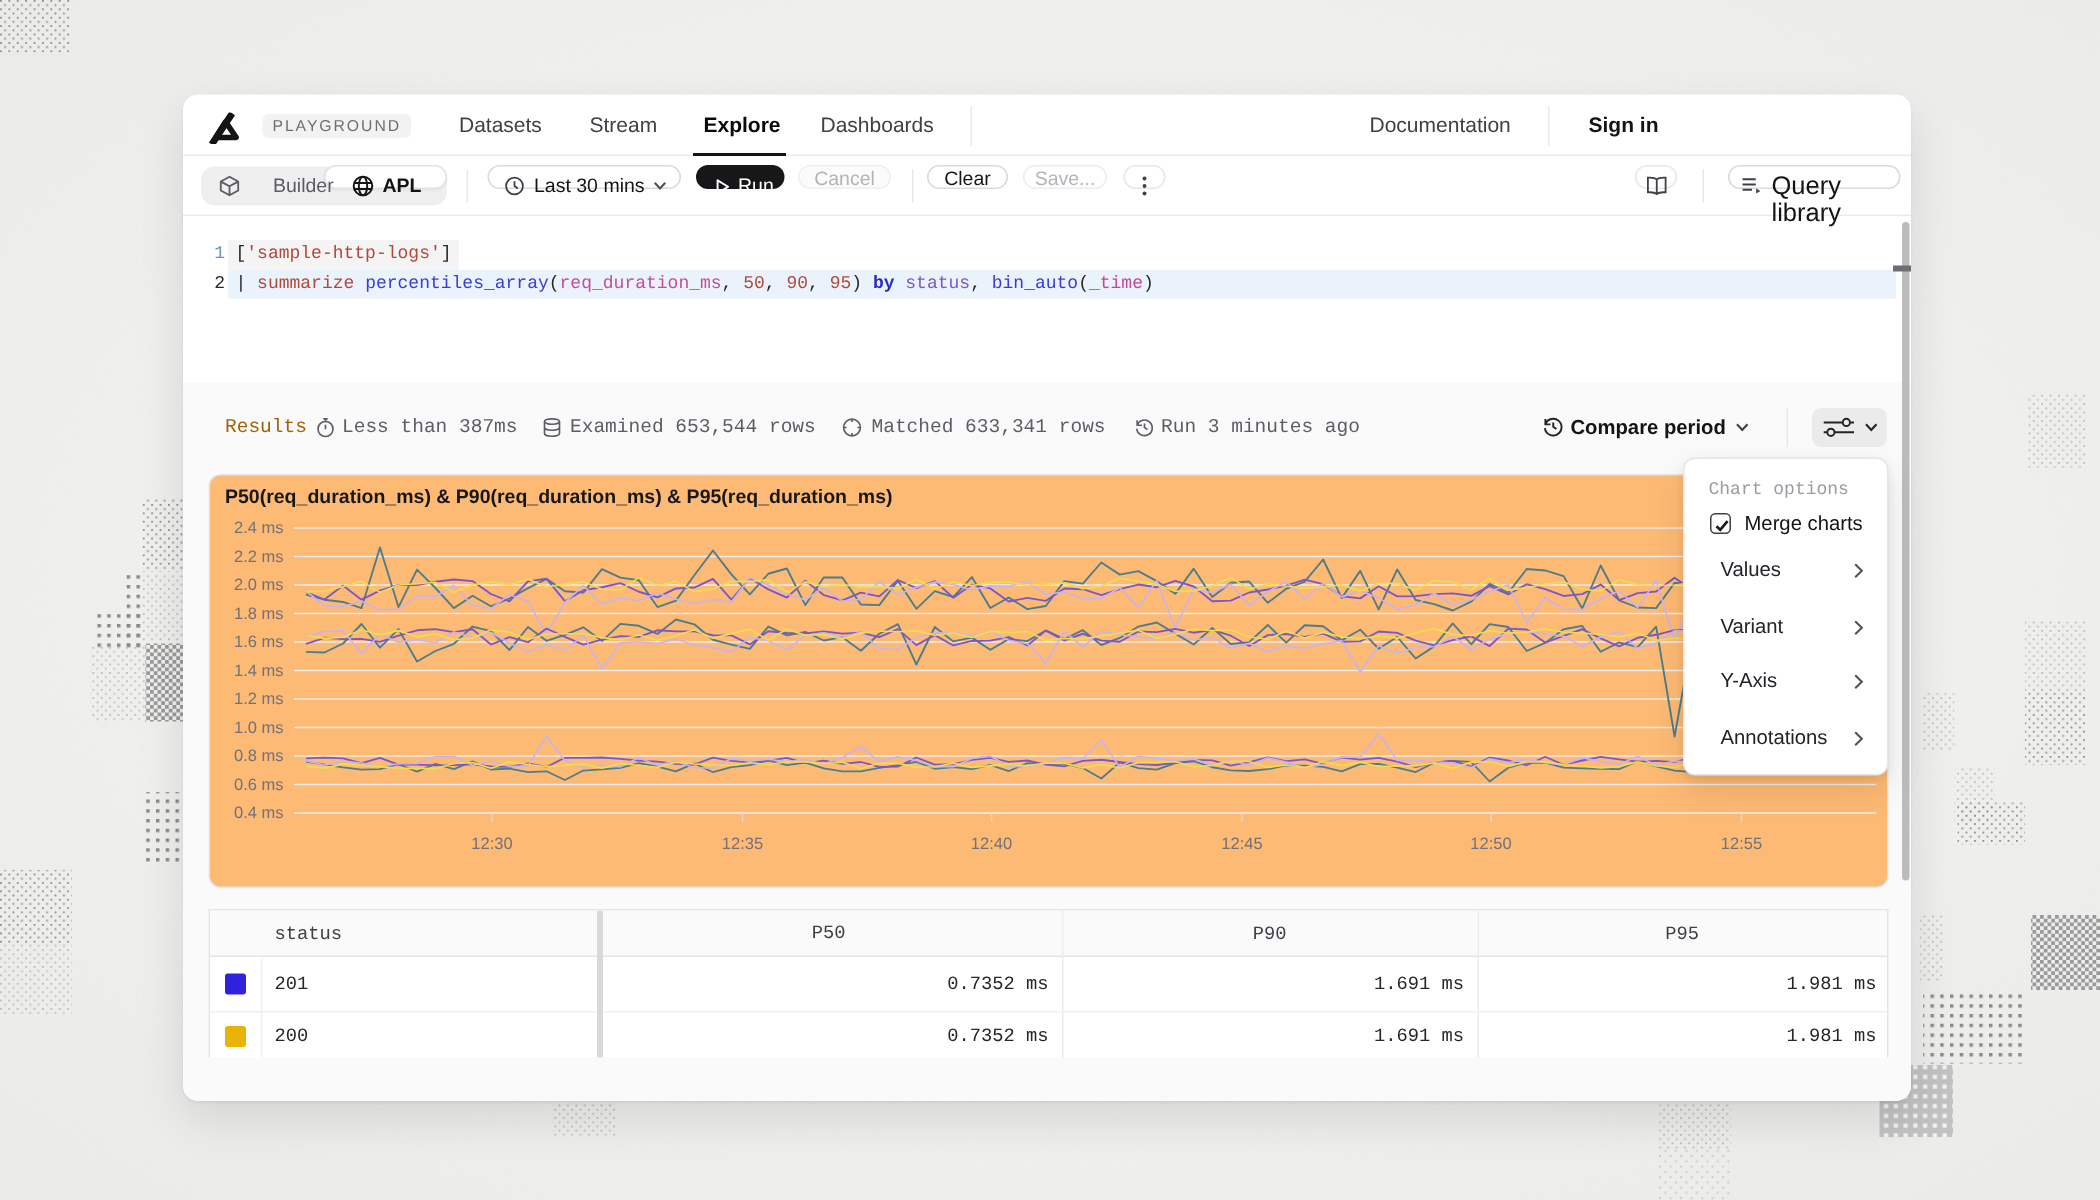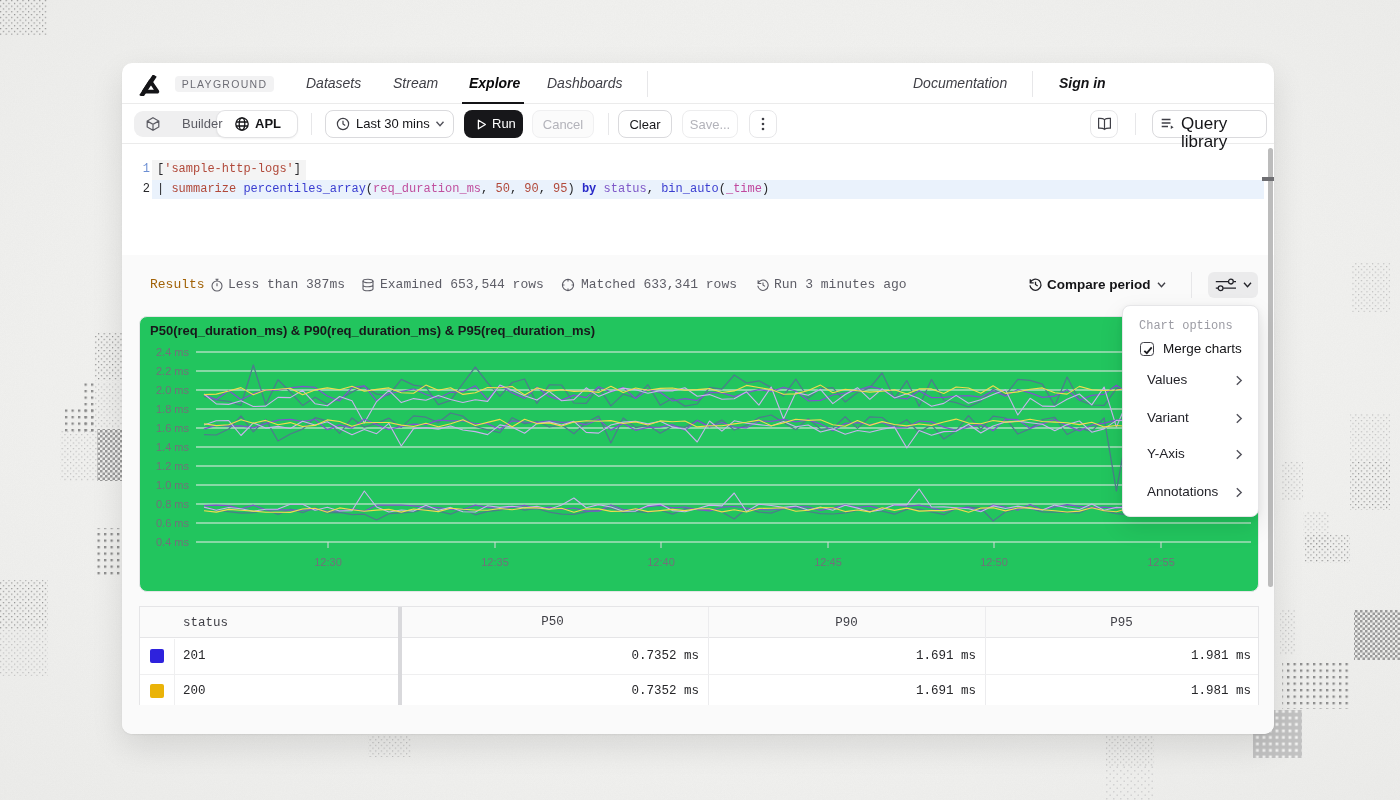--- a/index.html
+++ b/index.html
@@ -2,34 +2,34 @@
 <html><head><meta charset="utf-8">
 <style>
 html,body{margin:0;padding:0;width:1400px;height:800px;overflow:hidden;background:radial-gradient(ellipse 1200px 700px at 700px 380px,#f5f5f3 0%,#f1f1ef 55%,#eaeae8 100%);font-family:"Liberation Sans",sans-serif;}
 *{box-sizing:border-box;}
 .mono{font-family:"Liberation Mono",monospace;}
 #bg{position:absolute;left:0;top:0;z-index:0;}
 #card{position:absolute;left:122px;top:63px;width:1152px;height:671px;background:#fff;border-radius:10px;box-shadow:0 1px 2px rgba(0,0,0,.06),0 12px 32px rgba(0,0,0,.11);z-index:1;overflow:hidden;padding-left:41px;}
 .abs{position:absolute;}
 
 #nav{position:absolute;left:0;top:0;width:100%;height:41px;border-bottom:1px solid #ebebeb;}
-.tab{position:absolute;top:0;height:34px;line-height:41px;font-size:14px;color:#3f3f46;font-style:italic;}
+.tab{position:absolute;top:0;height:34px;line-height:41px;font-size:14px;color:#3f3f46;}
 .vdiv{position:absolute;width:1px;background:#e7e7e9;}
 #badge{position:absolute;left:53px;top:13px;width:99px;height:16px;background:#f2f2f3;border-radius:4px;font-size:10.5px;letter-spacing:1.3px;color:#6d6d75;text-align:center;line-height:16px;}
 
 #tb{position:absolute;left:0;top:41px;width:100%;height:40px;border-bottom:1px solid #ebebeb;}
-.btn{position:absolute;top:6px;height:28px;border-radius:8px;font-size:13px;display:flex;align-items:center;justify-content:center;}
+.btn{position:absolute;top:6px;height:16px;border-radius:8px;font-size:13px;display:flex;align-items:center;justify-content:center;}
 
 .codeline{position:absolute;left:35px;font-size:12px;white-space:pre;font-family:"Liberation Mono",monospace;line-height:19.5px;}
 .lnum{position:absolute;left:14px;width:14px;text-align:right;font-size:12px;font-family:"Liberation Mono",monospace;line-height:19.5px;}
 
 #results{position:absolute;left:0;top:192px;width:100%;height:479px;background:#fafafa;}
 .ritem{position:absolute;top:21px;height:18px;line-height:18px;font-size:13px;color:#5d5d66;font-family:"Liberation Mono",monospace;white-space:pre;}
 .ricon{position:absolute;top:23px;}
-#chartbox{position:absolute;left:17px;top:61px;width:1120px;height:276px;background:#22c55e;border:1px solid #e5e5e7;border-radius:8px;text-align:right;}
+#chartbox{position:absolute;left:17px;top:61px;width:1120px;height:276px;background:#fdba74;border:1px solid #e5e5e7;border-radius:8px;text-align:right;}
 #tablebox{position:absolute;left:17px;top:351px;width:1120px;height:99px;background:#fff;border:1px solid #e5e5e7;border-bottom:none;overflow:hidden;}
 .th{position:absolute;top:1px;height:31px;line-height:31px;font-size:12.5px;color:#3f3f46;font-family:"Liberation Mono",monospace;}
 .td{position:absolute;height:35px;line-height:35px;font-size:12.5px;color:#27272a;font-family:"Liberation Mono",monospace;}
 
 #dd{position:absolute;left:1122px;top:305px;width:137px;height:212px;background:#fff;border:1px solid #e6e6e8;border-radius:8px;box-shadow:0 10px 24px rgba(0,0,0,.10),0 2px 6px rgba(0,0,0,.06);z-index:3;}
 .dditem{position:absolute;left:24px;font-size:13.5px;color:#232329;height:20px;line-height:20px;}
 .ddchev{position:absolute;left:112px;}
 </style></head>
 <body>
 <svg id="bg" width="1400" height="800">

